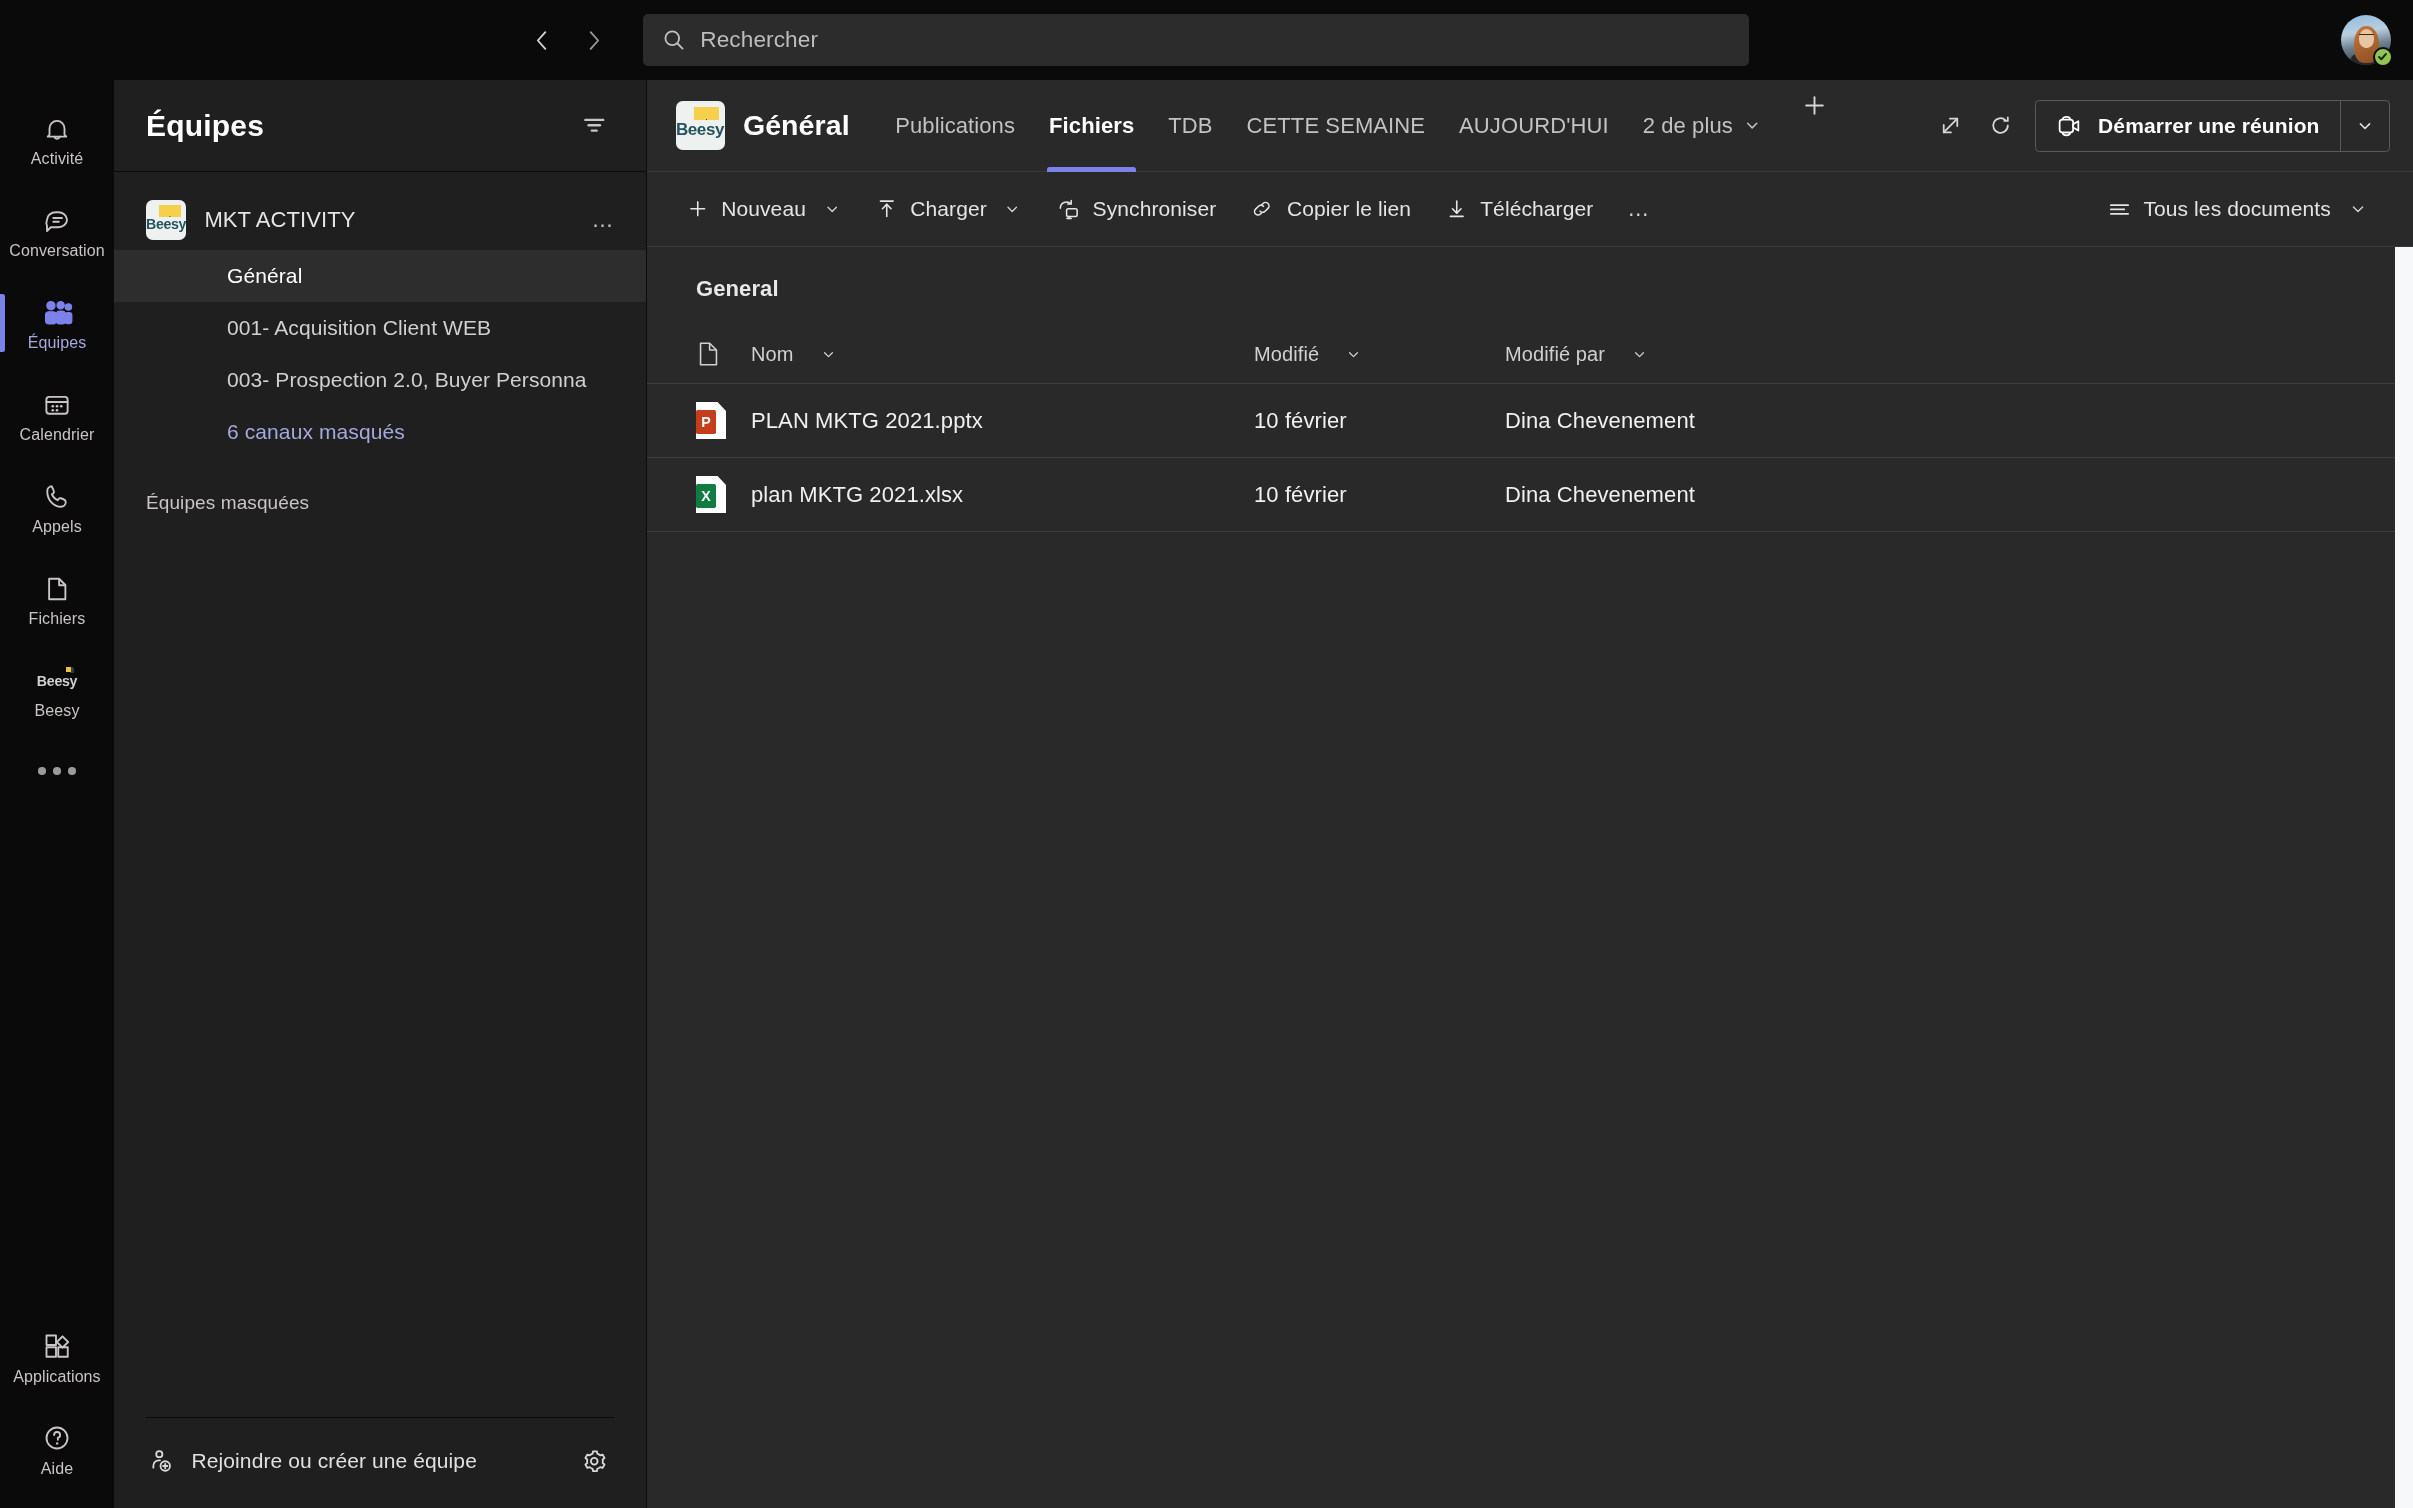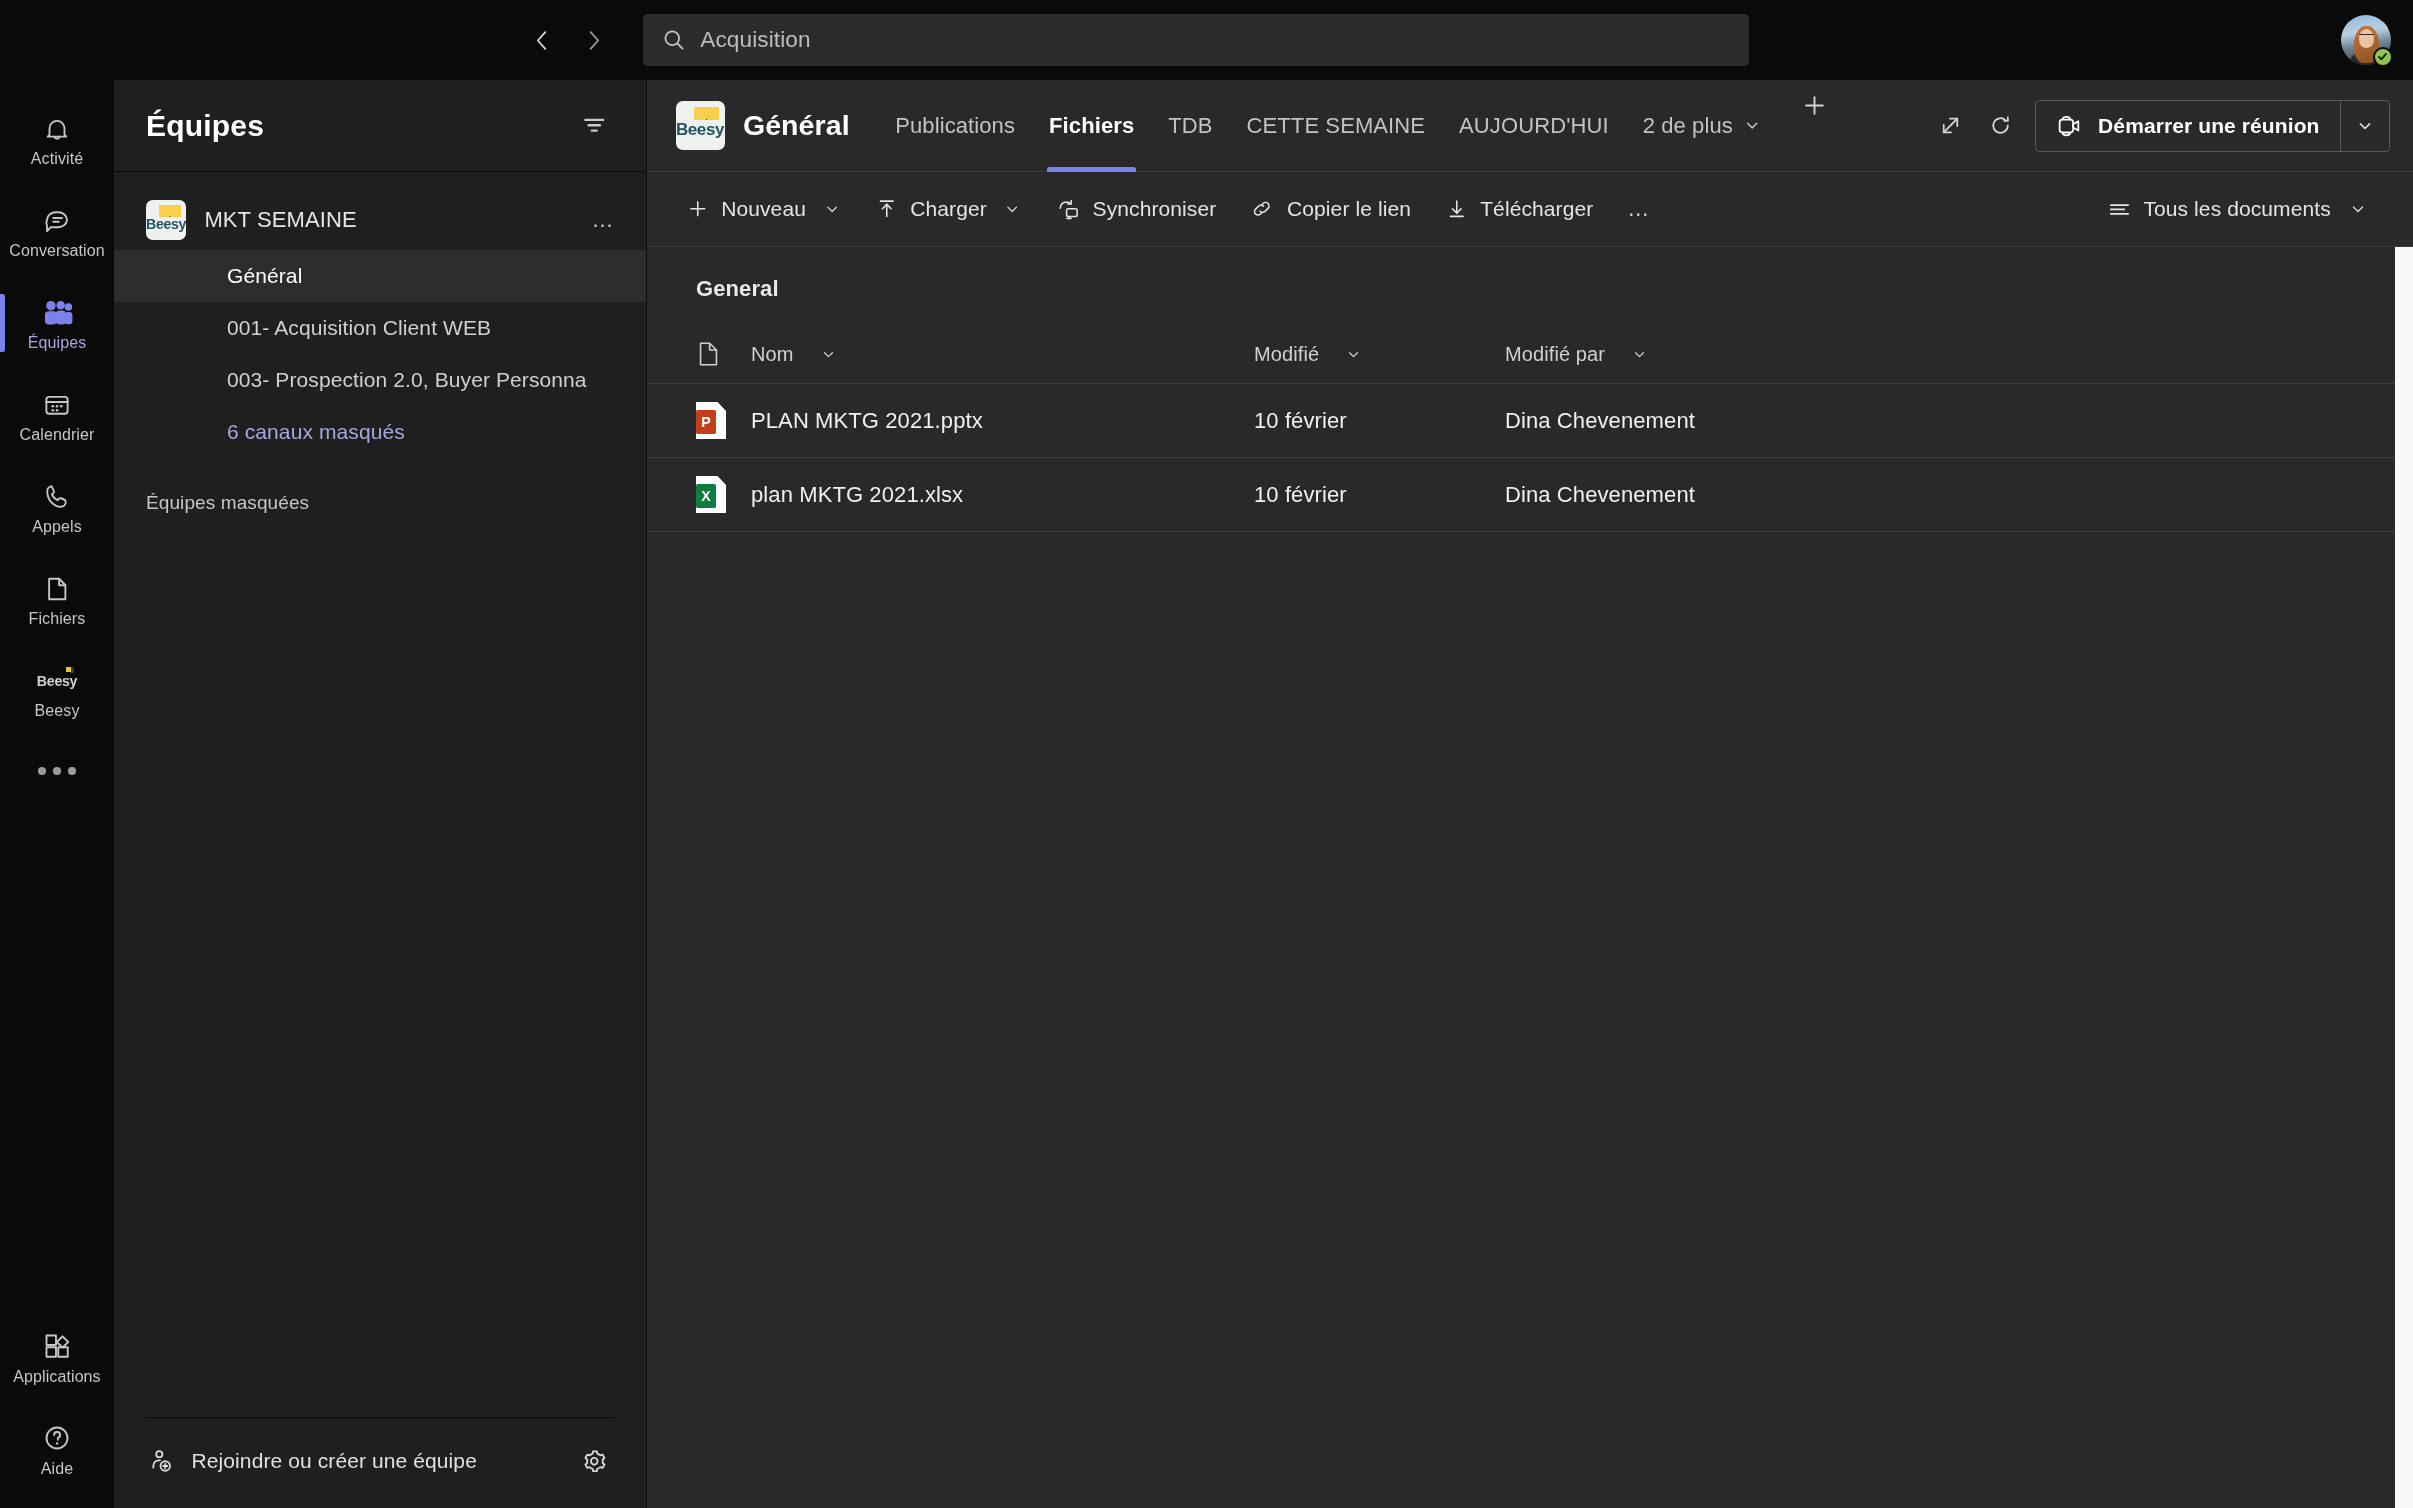--- a/index.html
+++ b/index.html
@@ -310,21 +310,21 @@
       </div>
     </div>
 
     <div class="searchbox">
       <span class="s-icon">
         <svg width="23.5" height="23.5" viewBox="0 0 24 24" fill="none" stroke="#bfbfbf" stroke-width="1.9" stroke-linecap="round">
             <circle cx="10.5" cy="10.5" r="7"></circle>
             <line x1="15.8" y1="15.8" x2="21" y2="21"></line>
           </svg>
       </span>
-      <span class="s-text">Acquisition</span>
+      <span class="s-text">Rechercher</span>
     </div>
 
     <div class="avatar-wrap">
       <div class="avatar">
         <div class="body"></div>
         <div class="hair"></div>
         <div class="face"></div>
         <div class="glasses"></div>
       </div>
       <div class="presence">
@@ -463,21 +463,21 @@
         </div>
       </div>
 
       <div class="tp-scroll">
 
         <div class="team-row">
           <div class="team-avatar">
             <span class="honey"></span>
             <span class="bname">Beesy</span>
           </div>
-          <div class="team-name">MKT SEMAINE</div>
+          <div class="team-name">MKT ACTIVITY</div>
           <div class="team-more">…</div>
         </div>
 
         <div class="channel-row selected">
           <span>Général</span>
         </div>
         <div class="channel-row">
           <span>001- Acquisition Client WEB</span>
         </div>
         <div class="channel-row">

